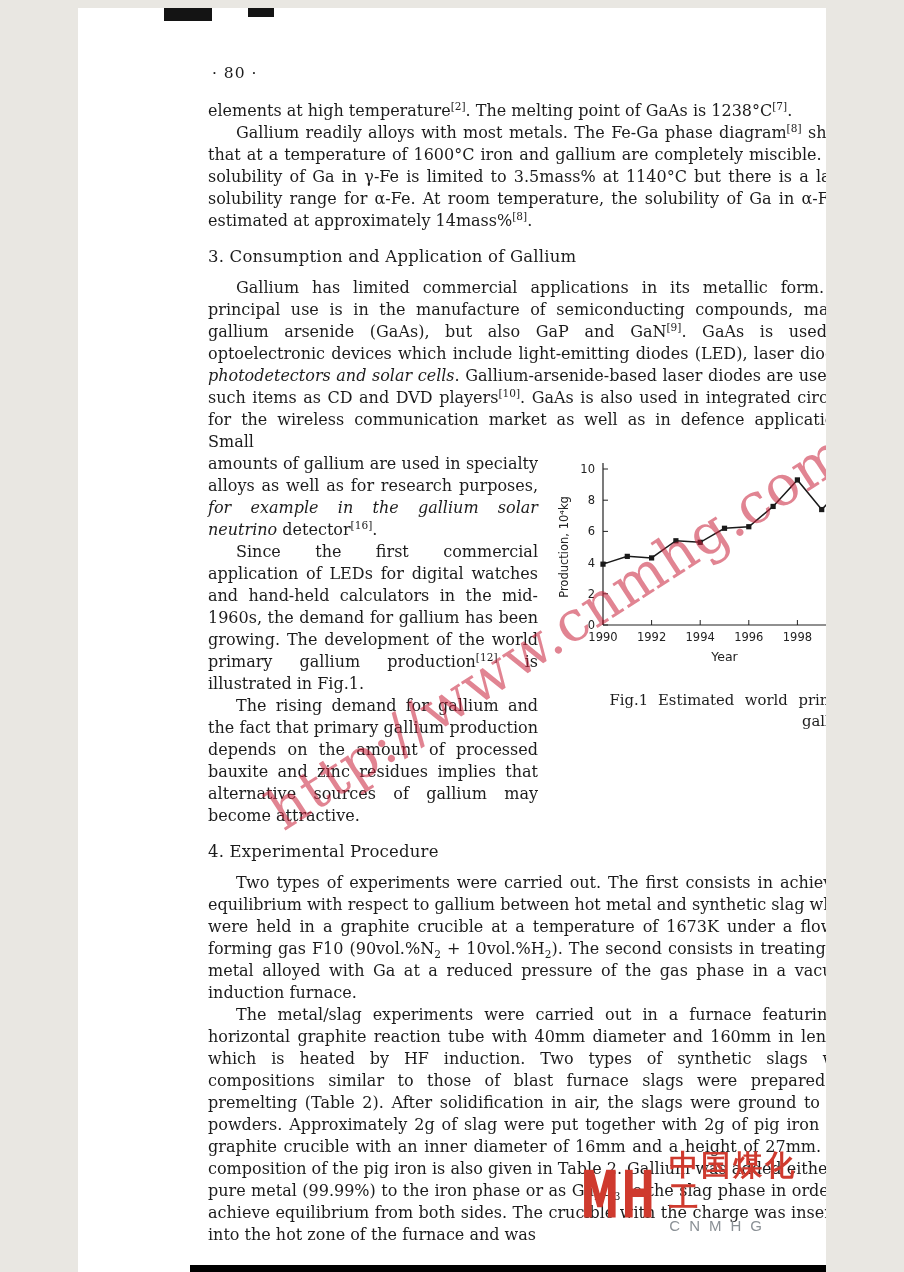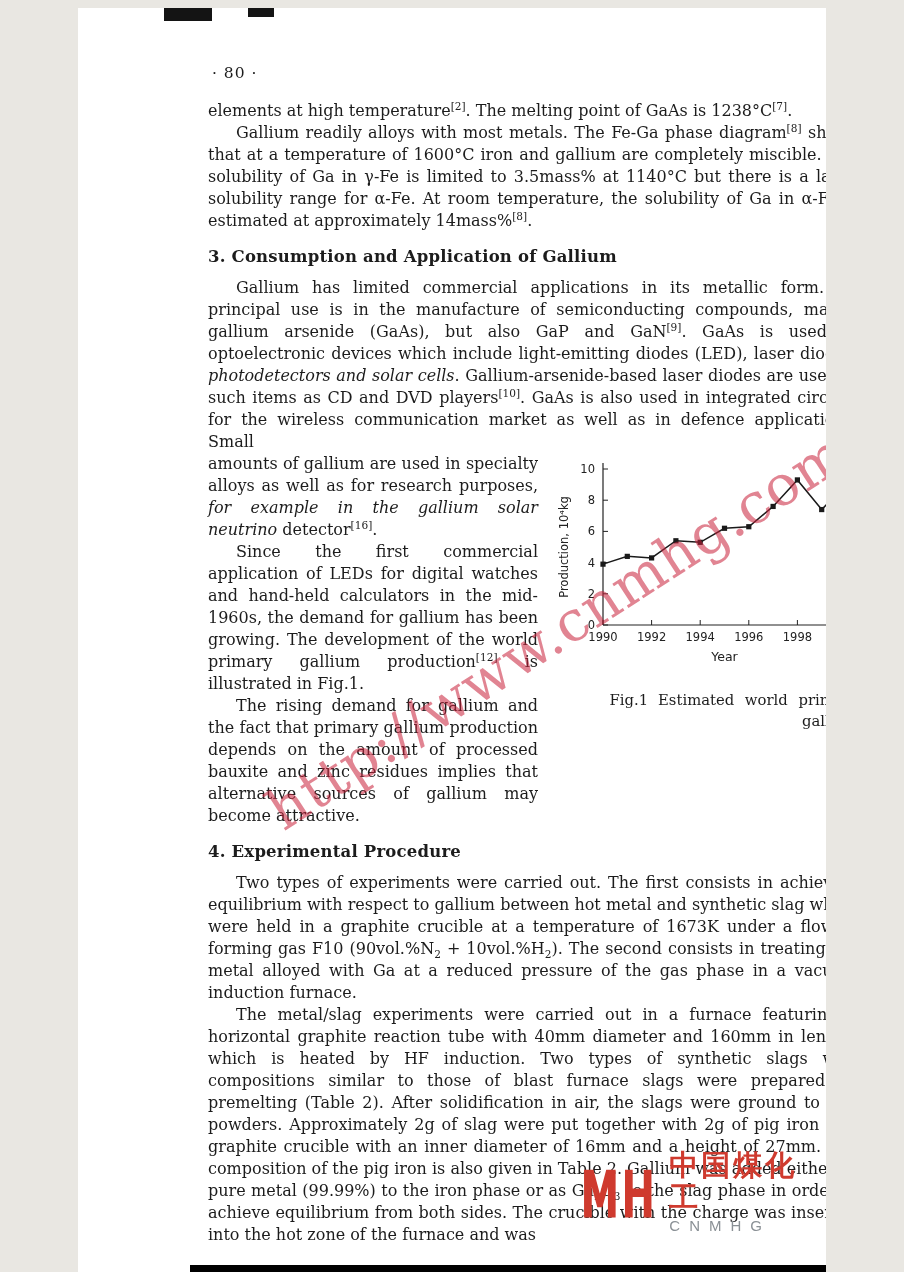--- a/index.html
+++ b/index.html
@@ -12,21 +12,21 @@
   .scan-mark { position:absolute; background:#141414; }
   .mark-a { left:86px; top:0; width:48px; height:13px; }
   .mark-b { left:170px; top:0; width:26px; height:9px; }
   .page-number { position:absolute; left:134px; top:56px; font-size:15.5px; letter-spacing:1px; }
   .content {
     position:absolute; left:130px; top:92px; width:650px;
     font-size:16px; line-height:22px; text-align:justify;
   }
   .content p { text-indent:28px; }
   .content p.noindent { text-indent:0; }
-  .section-heading { font-size:16.5px; font-weight:bold; margin:14px 0 9px; letter-spacing:0.2px; }
+  .section-heading { font-size:16.5px; font-weight:normal; margin:14px 0 9px; letter-spacing:0.2px; }
   sup { font-size:66%; vertical-align:super; line-height:0; }
   sub { font-size:66%; vertical-align:sub; line-height:0; }
   .wrap-row { display:flex; }
   .left-col { width:330px; }
   .fig { width:303px; margin-left:17px; padding-top:4px; }
   #chart-svg { display:block; }
   figcaption { margin-top:24px; padding-left:36px; font-size:14.8px; line-height:21px; text-align:right; text-indent:0; }
   .cap-words { word-spacing:6px; margin-left:10px; }
   .cap-line2 { margin-left:30px; }
   .watermark {

